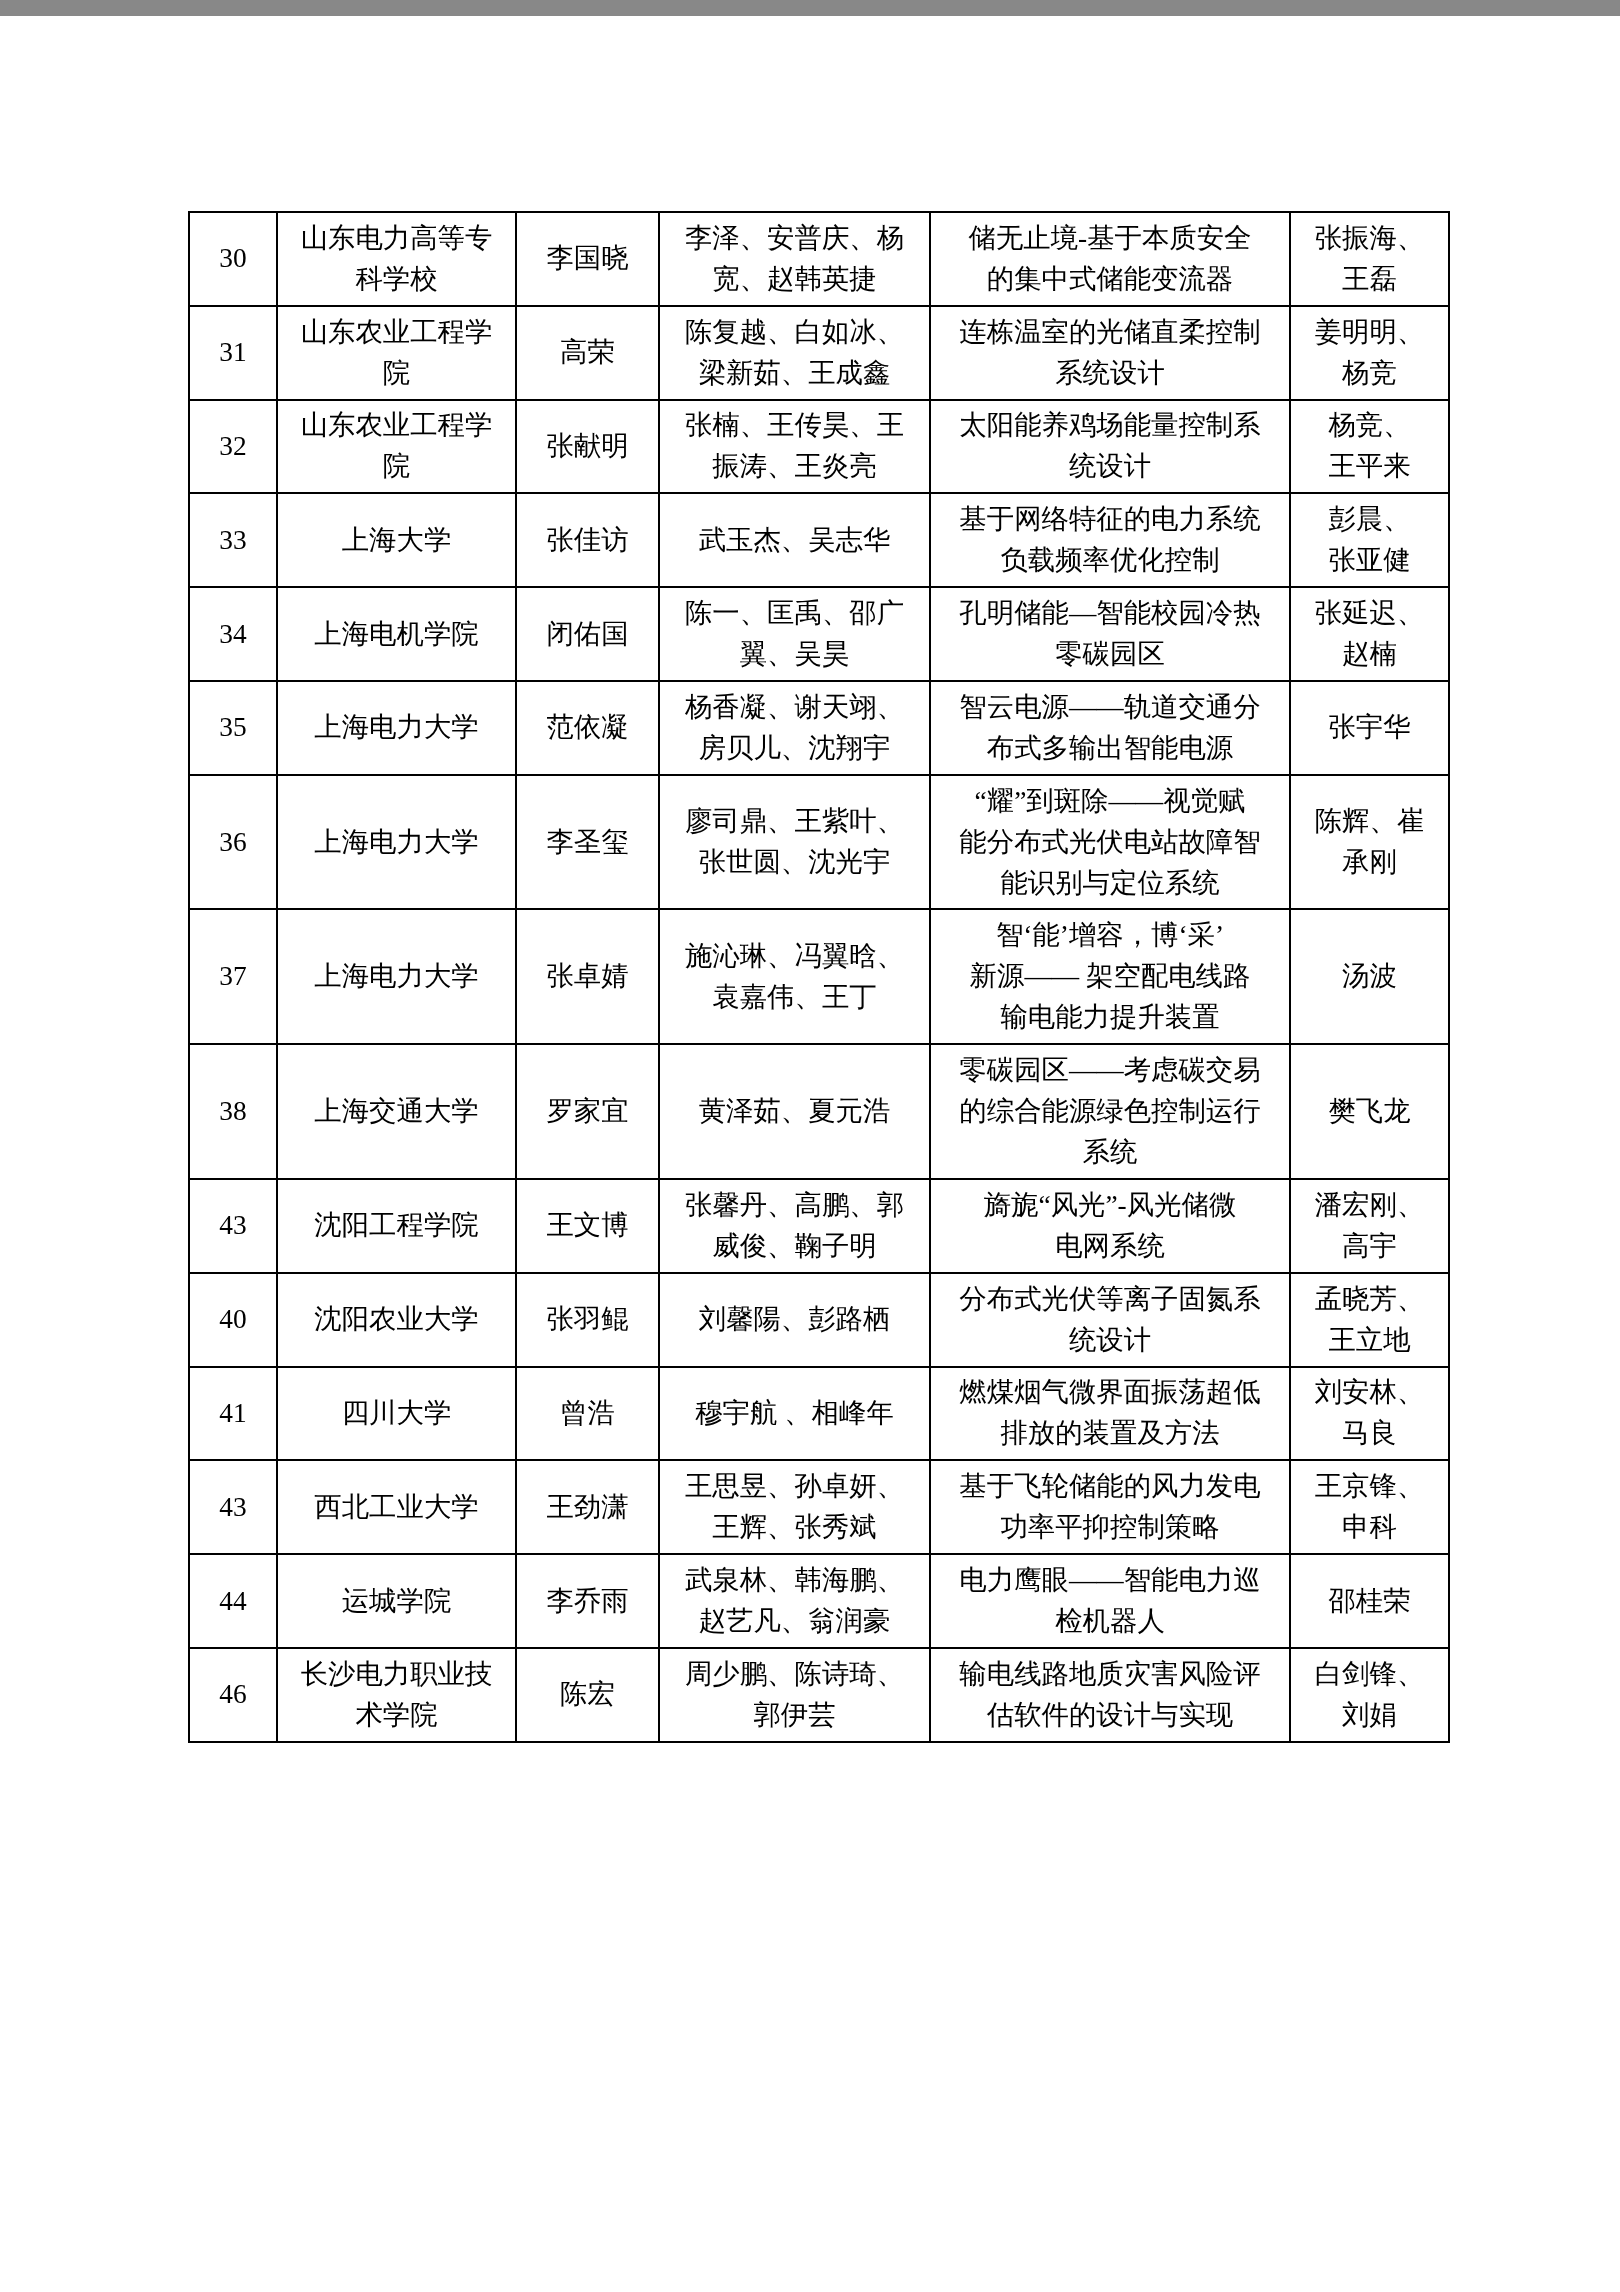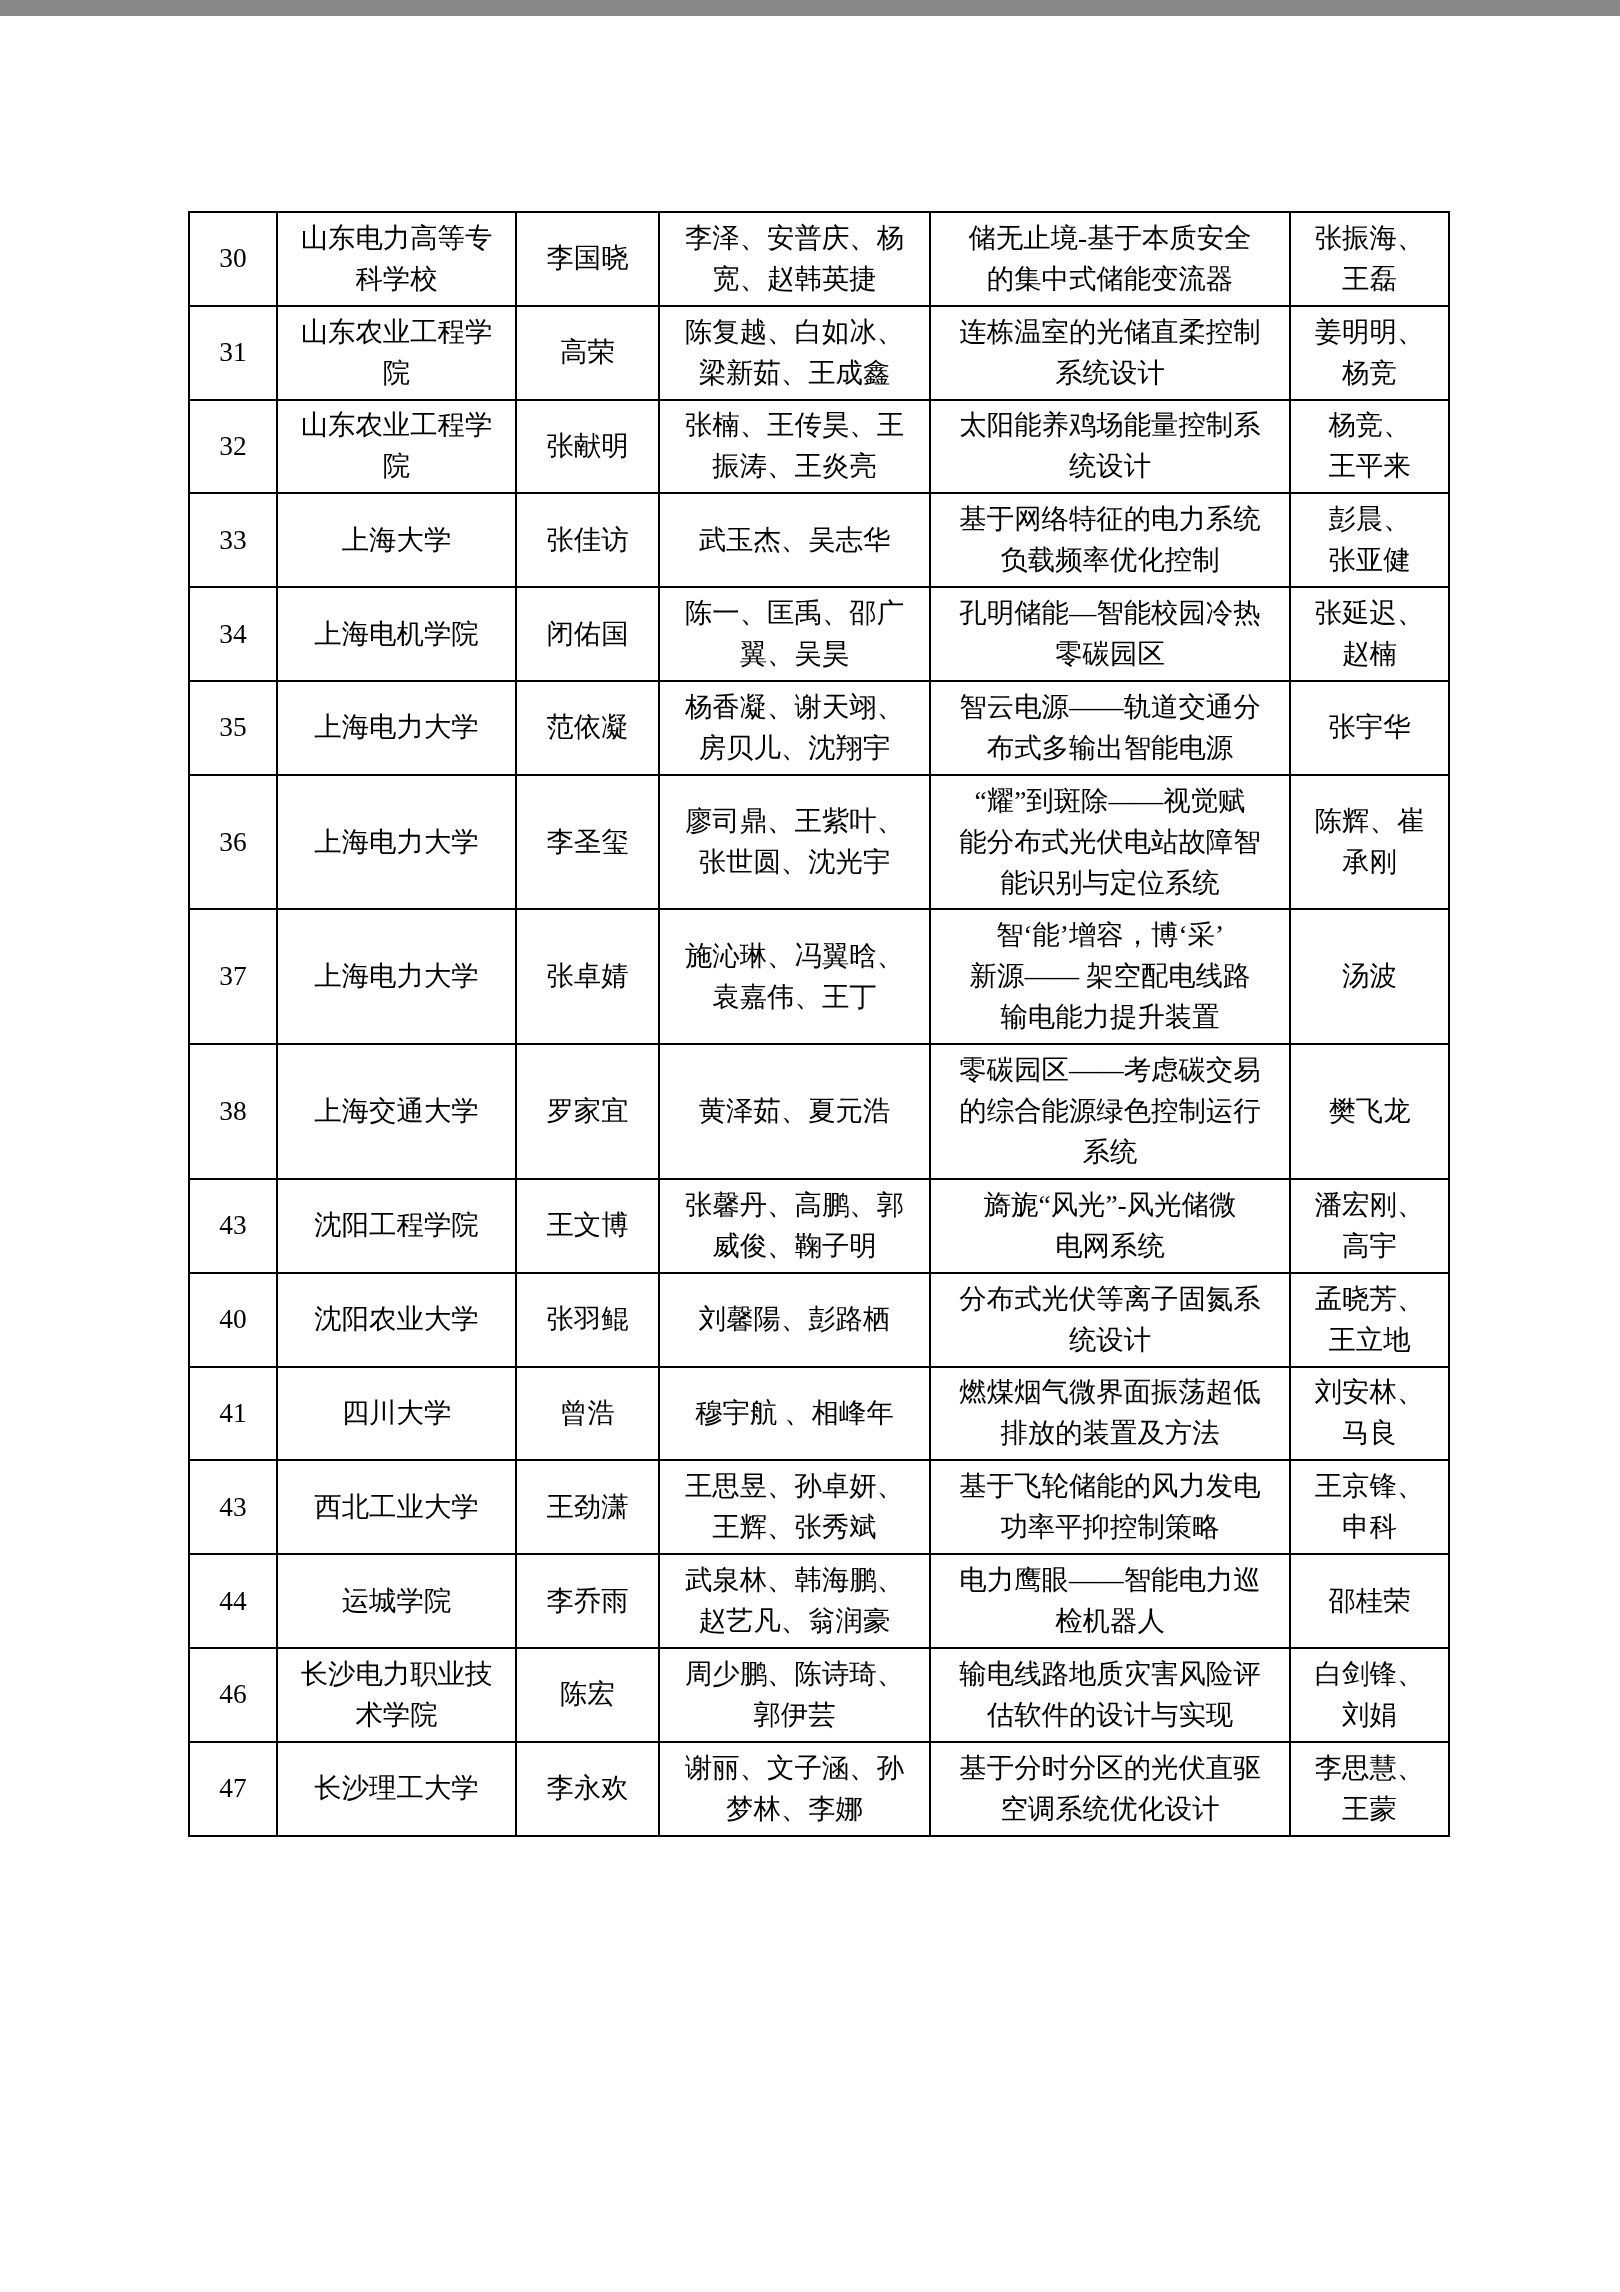--- a/index.html
+++ b/index.html
@@ -208,27 +208,16 @@
           <td class="c-school">长沙电力职业技
 术学院</td>
           <td class="c-leader">陈宏</td>
           <td class="c-members">周少鹏、陈诗琦、
 郭伊芸</td>
           <td class="c-project">输电线路地质灾害风险评
 估软件的设计与实现</td>
           <td class="c-advisors">白剑锋、
 刘娟</td>
         </tr>
-        <tr>
-          <td class="c-no">47</td>
-          <td class="c-school">长沙理工大学</td>
-          <td class="c-leader">李永欢</td>
-          <td class="c-members">谢丽、文子涵、孙
-梦林、李娜</td>
-          <td class="c-project">基于分时分区的光伏直驱
-空调系统优化设计</td>
-          <td class="c-advisors">李思慧、
-王蒙</td>
-        </tr>
       </tbody>
   </table>
 </div>
 
 
 </body></html>

